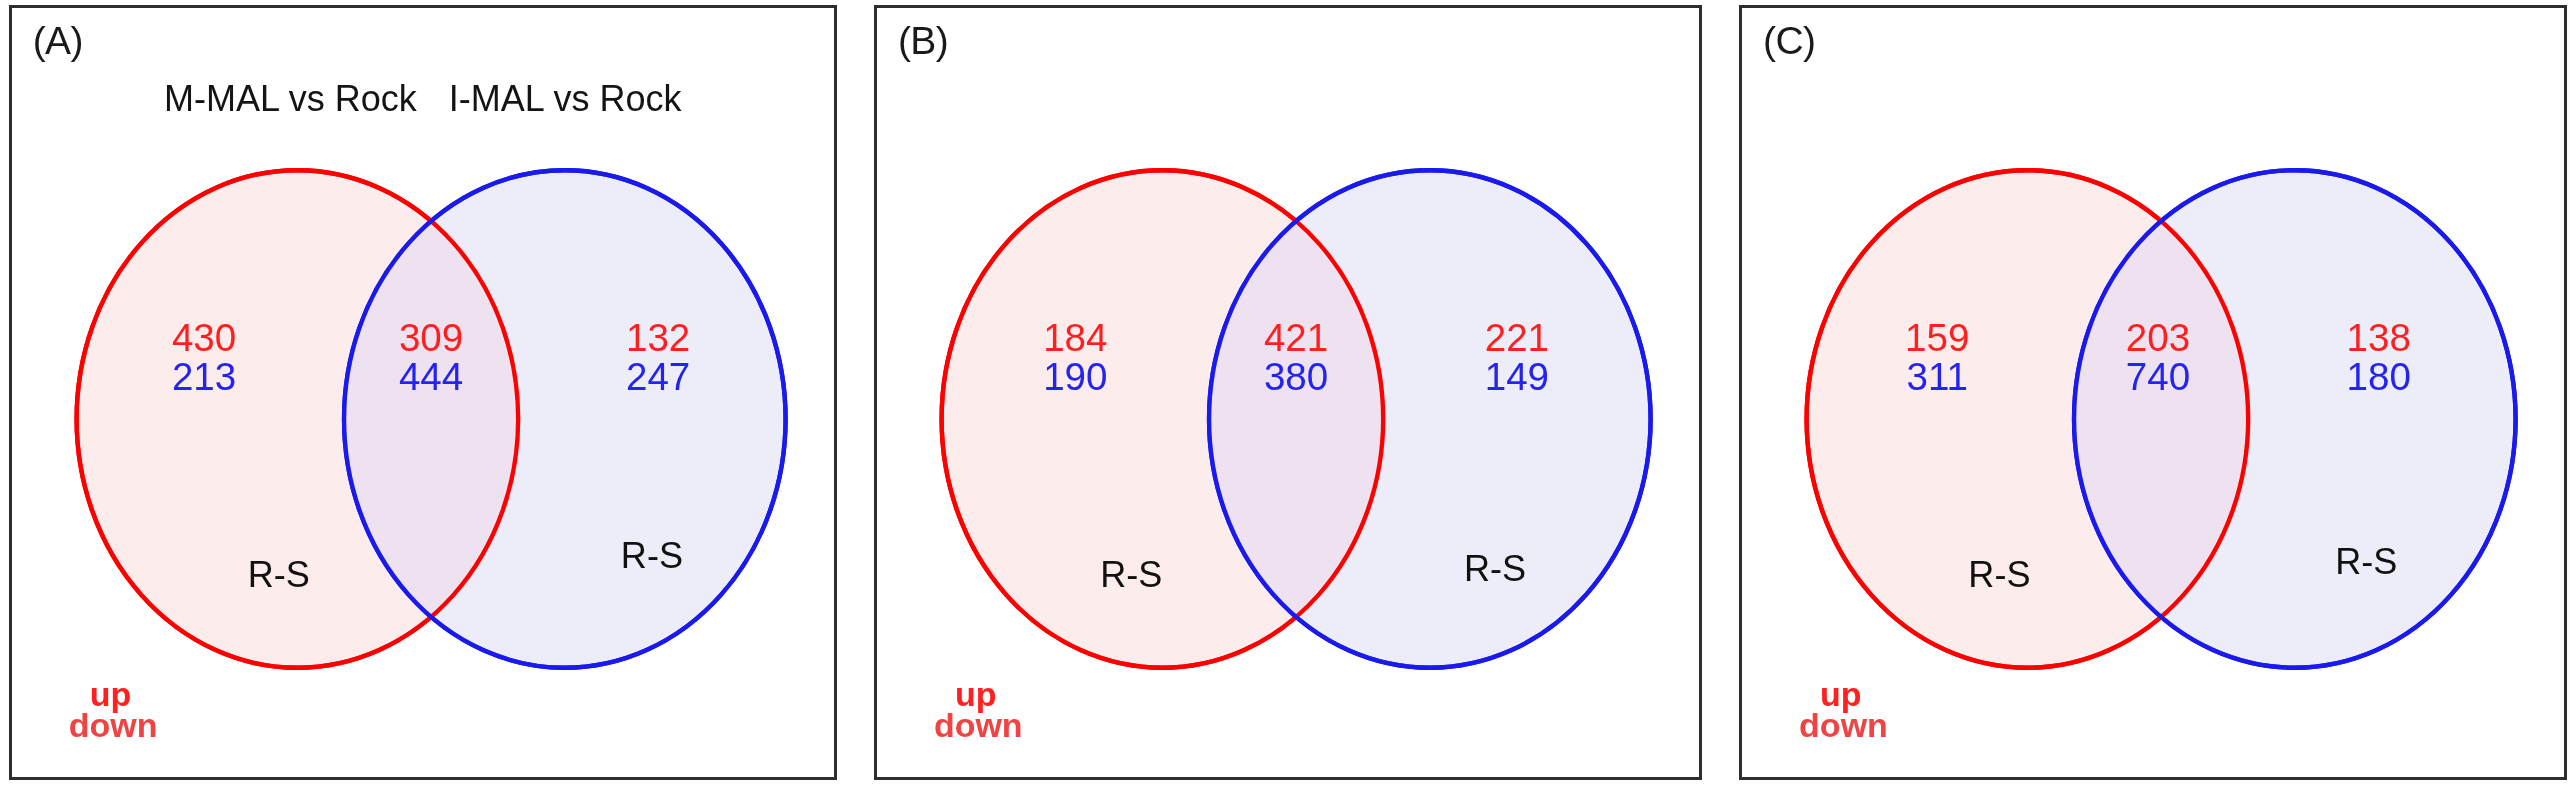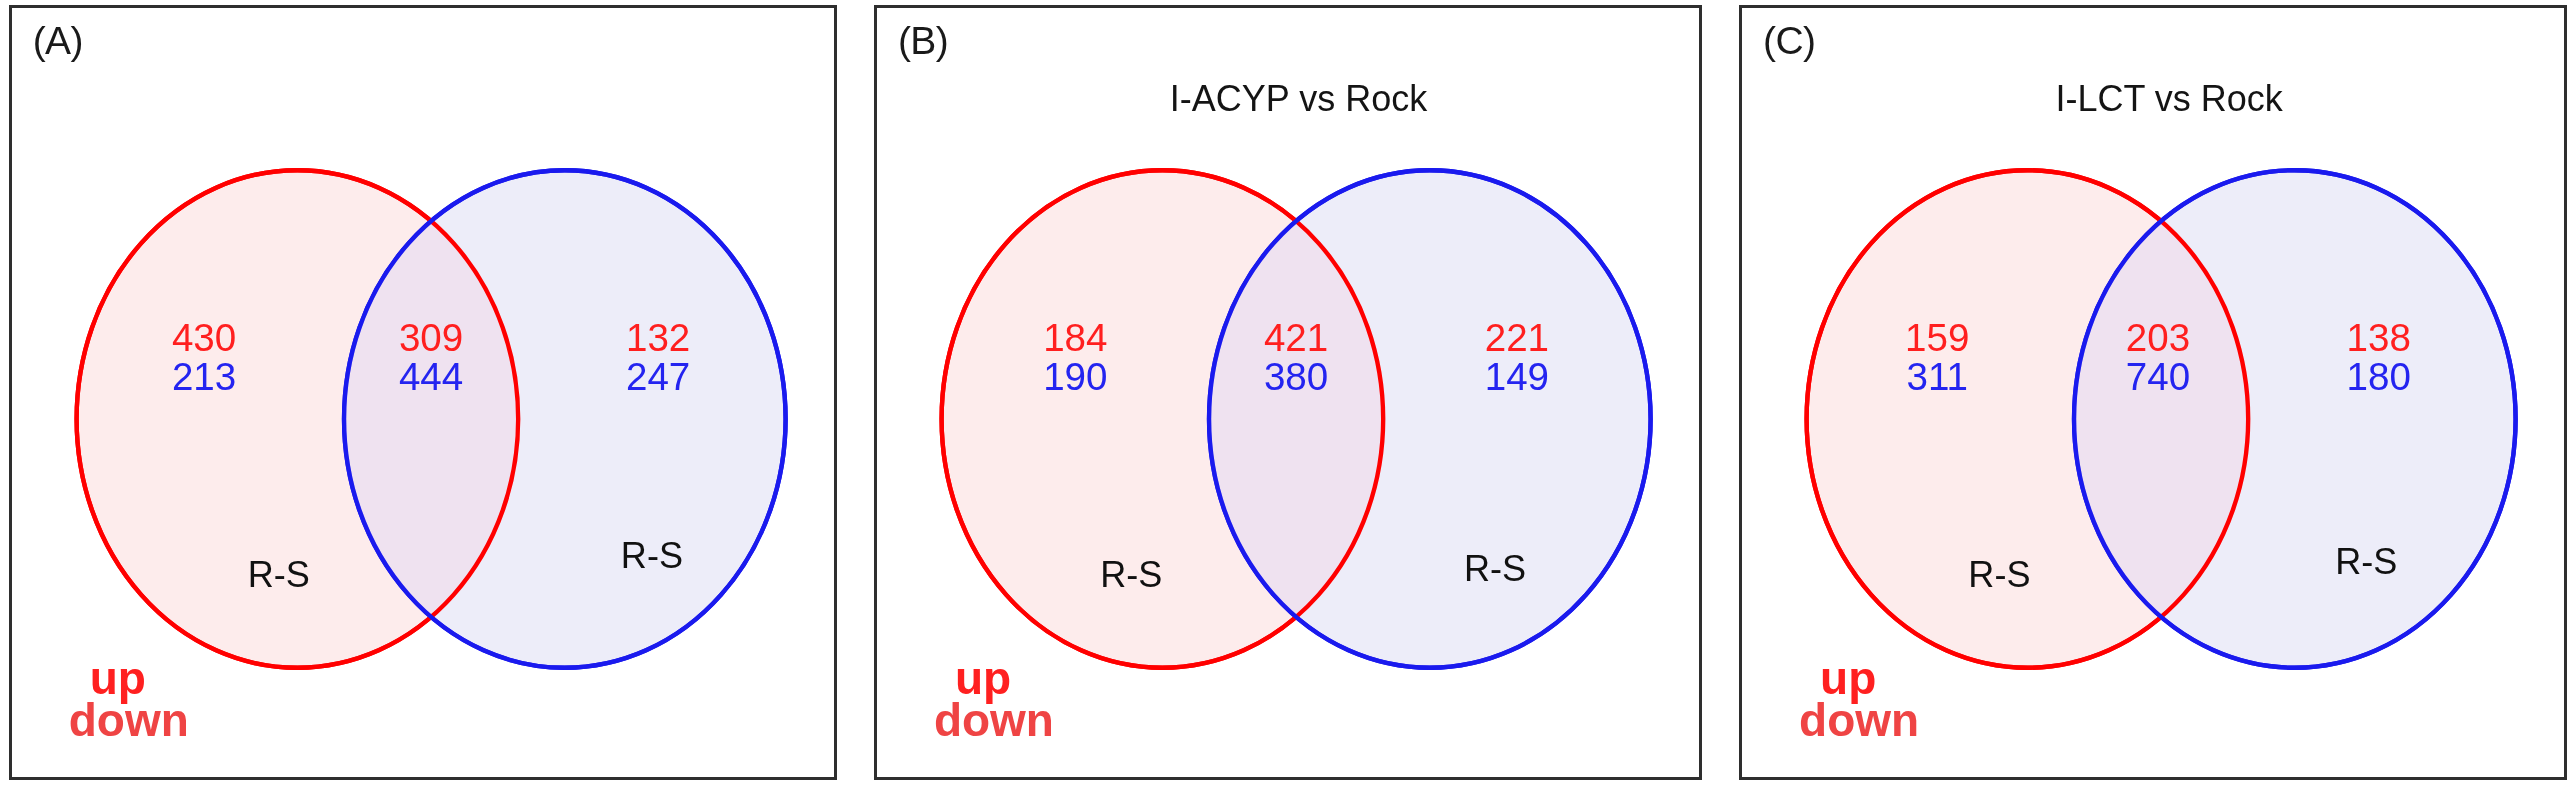--- a/index.html
+++ b/index.html
@@ -49,39 +49,44 @@
     top:156px;
     height:510px;
   }
   .venn svg{ display:block;width:100%;height:100%; }
 
   .legend{
     position:absolute;
     left:57px;
     bottom:36px;
     line-height:0.92;
-    font-size:46px;
+    font-size:34px;
     font-weight:bold;
   }
   .legend .up{ color:#ff2020; display:block; margin-left:21px;}
   .legend .down{ color:#ef4444; display:block; }
 
   
   .num-up{ fill:#ff1f1f; font-size:62px; font-family:"Liberation Sans","DejaVu Sans",sans-serif; text-anchor:middle; }
   .num-down{ fill:#2424f0; font-size:62px; font-family:"Liberation Sans","DejaVu Sans",sans-serif; text-anchor:middle; }
   .rs-label{ fill:#111111; font-size:58px; font-family:"Liberation Sans","DejaVu Sans",sans-serif; text-anchor:middle; }
 </style>
 </head>
 <body>
 
 <div id="figure">
 
   <section class="panel">
     <div class="panel-label">(A)</div>
 
+    <div class="titles">
+      <span class="title-left">M-MAL vs Rock</span>
+      <span style="display:inline-block;width:32px"></span>
+      <span class="title-right">I-MAL vs Rock</span>
+    </div>
 
     <div class="venn">
       <svg viewBox="0 0 1290 820" preserveAspectRatio="xMidYMid meet">
         <defs>
           <clipPath id="clipA-left">
               <ellipse cx="430" cy="410" rx="355" ry="400"></ellipse>
             </clipPath>
         </defs>
 
         <ellipse cx="430" cy="410" rx="355" ry="400" fill="#fdecec" stroke="#ff0000" stroke-width="7"></ellipse>
@@ -113,21 +118,20 @@
       <span class="up">up</span>
       <span class="down">down</span>
     </div>
   </section>
 
   <section class="panel">
     <div class="panel-label">(B)</div>
 
     <div class="titles">
       <span style="display:inline-block;width:21px"></span>
-      <span class="title-right">I-ACYP vs Rock</span>
     </div>
 
     <div class="venn">
       <svg viewBox="0 0 1290 820" preserveAspectRatio="xMidYMid meet">
         <defs>
           <clipPath id="clipB-left">
               <ellipse cx="430" cy="410" rx="355" ry="400"></ellipse>
             </clipPath>
         </defs>
         <ellipse cx="430" cy="410" rx="355" ry="400" fill="#fdecec" stroke="#ff0000" stroke-width="7"></ellipse>
@@ -153,21 +157,20 @@
       <span class="up">up</span>
       <span class="down">down</span>
     </div>
   </section>
 
   <section class="panel">
     <div class="panel-label">(C)</div>
 
     <div class="titles">
       <span style="display:inline-block;width:32px"></span>
-      <span class="title-right">I-LCT  vs Rock</span>
     </div>
 
     <div class="venn">
       <svg viewBox="0 0 1290 820" preserveAspectRatio="xMidYMid meet">
         <defs>
           <clipPath id="clipC-left">
               <ellipse cx="430" cy="410" rx="355" ry="400"></ellipse>
             </clipPath>
         </defs>
         <ellipse cx="430" cy="410" rx="355" ry="400" fill="#fdecec" stroke="#ff0000" stroke-width="7"></ellipse>

